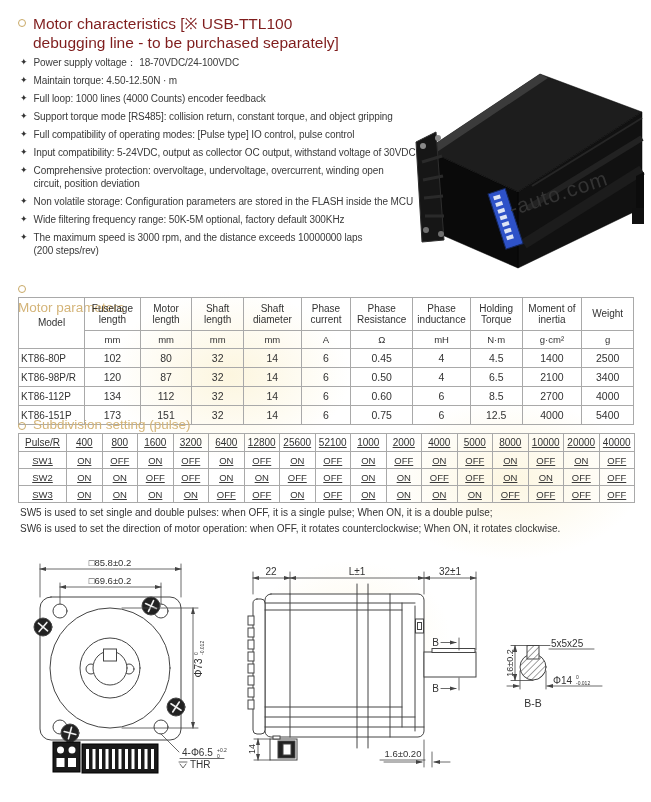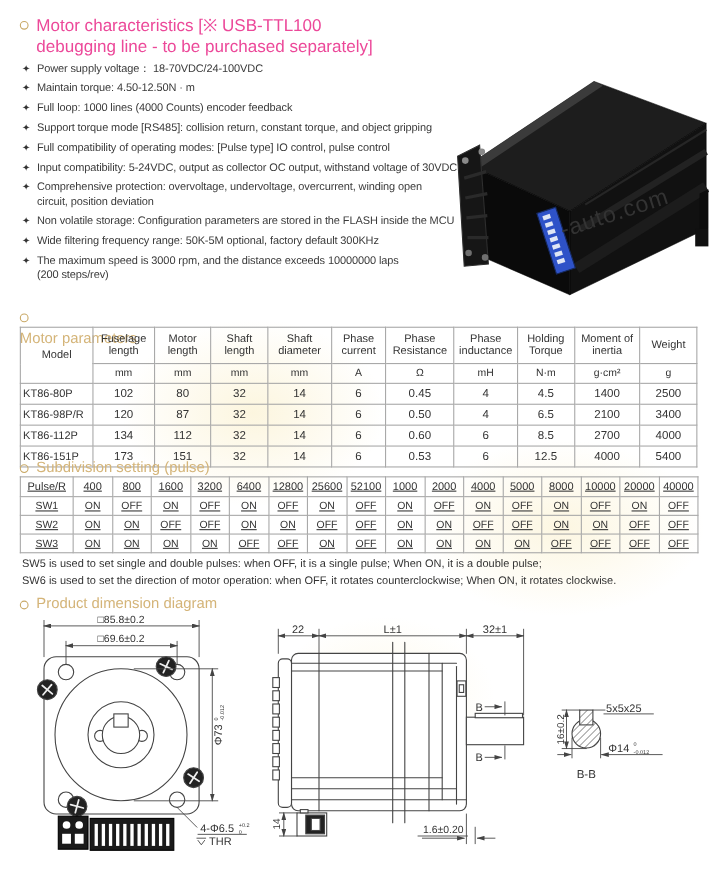--- a/index.html
+++ b/index.html
@@ -6,21 +6,21 @@
   .page{position:relative;width:651px;height:802px;background:#ffffff;overflow:hidden;
         font-family:"Liberation Sans",sans-serif;color:#3a3a3a;}
   .blob{position:absolute;border-radius:50%;pointer-events:none;z-index:0;}
   .b1{left:110px;top:290px;width:240px;height:170px;background:radial-gradient(closest-side,rgba(250,238,196,.55),rgba(250,238,196,0));}
   .b2{left:380px;top:400px;width:260px;height:160px;background:radial-gradient(closest-side,rgba(250,238,196,.5),rgba(250,238,196,0));}
   .b3{left:250px;top:560px;width:200px;height:150px;background:radial-gradient(closest-side,rgba(250,238,196,.35),rgba(250,238,196,0));}
   .z{position:absolute;z-index:1;}
   .sec-head{position:absolute;z-index:1;display:flex;align-items:flex-start;gap:7px;}
   .ring{width:6px;height:6px;border:1.2px solid #c9a967;border-radius:50%;flex:0 0 auto;margin-top:5px;}
   .sec-title{font-size:13.5px;color:#d4b478;line-height:16px;}
-  .main-title{font-size:15.5px;color:#ec4899;line-height:19px;}
+  .main-title{font-size:15.5px;color:#7f1d1d;line-height:19px;}
   ul.bullets{position:absolute;top:56px;left:20px;z-index:1;list-style:none;margin:0;padding:0;}
   ul.bullets li{display:flex;gap:6px;margin-bottom:5px;}
   .diamond{font-size:9px;line-height:13px;color:#333;flex:0 0 auto;}
   .bline{white-space:nowrap;font-size:10px;line-height:13px;letter-spacing:-0.1px;color:#3a3a3a;}
   table.grid{border-collapse:collapse;table-layout:fixed;background:transparent;z-index:1;position:absolute;}
   table.grid td{border:1px solid #a9a9a9;text-align:center;padding:1px 2px;color:#333;overflow:hidden;}
   #params{top:297px;left:18px;width:616px;}
   #params td.hdr{font-size:10px;line-height:11.5px;height:30px;font-weight:normal;}
   #params td.unit{font-size:9.5px;height:15px;}
   #params td.val{font-size:10.5px;height:16px;}
@@ -228,21 +228,21 @@
           <td class="val">2700</td>
           <td class="val">4000</td>
         </tr>
         <tr>
           <td class="val model">KT86-151P</td>
           <td class="val">173</td>
           <td class="val">151</td>
           <td class="val">32</td>
           <td class="val">14</td>
           <td class="val">6</td>
-          <td class="val">0.53</td>
+          <td class="val">0.75</td>
           <td class="val">6</td>
           <td class="val">12.5</td>
           <td class="val">4000</td>
           <td class="val">5400</td>
         </tr>
       </tbody>
   </table>
 
   <div class="sec-head" style="top:417px;left:18px;justify-content:space-between;">
     <span class="ring"></span>
@@ -345,24 +345,20 @@
           <td>OFF</td>
           <td>OFF</td>
         </tr>
       </tbody>
   </table>
   <div class="notes">
     <div>SW5 is used to set single and double pulses: when OFF, it is a single pulse; When ON, it is a double pulse;</div>
     <div>SW6 is used to set the direction of motor operation: when OFF, it rotates counterclockwise; When ON, it rotates clockwise.</div>
   </div>
 
-  <div class="sec-head" style="top:541px;left:18px;">
-    <span class="ring"></span>
-    <span class="sec-title">Product dimension diagram</span>
-  </div>
 
   <svg class="z" style="left:12px;top:556px;" width="634" height="244" viewBox="0 0 634 244" stroke-linecap="round" fill="none">
     <defs>
       <marker id="ar" viewBox="0 0 10 6" refX="9" refY="3" markerWidth="9" markerHeight="5.4" orient="auto-start-reverse">
         <path d="M0,0 L10,3 L0,6 z" fill="#444"></path>
       </marker>
       <pattern id="hatch" width="4.5" height="4.5" patternUnits="userSpaceOnUse" patternTransform="rotate(45)">
         <line x1="0" y1="0" x2="0" y2="4.5" stroke="#555" stroke-width="1.1"></line>
       </pattern>
       <clipPath id="secclip">

